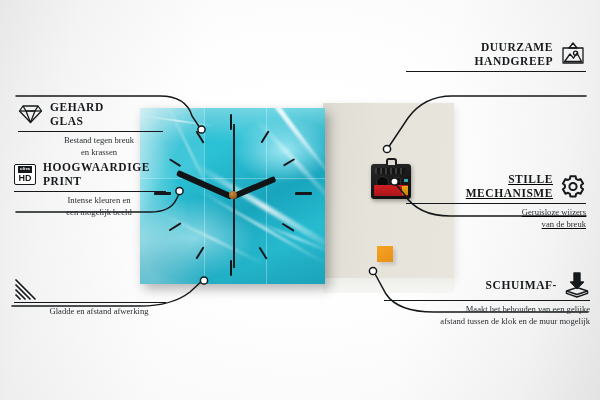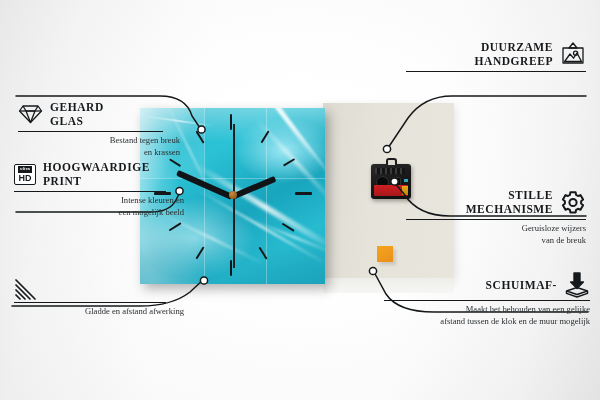--- a/index.html
+++ b/index.html
@@ -115,21 +115,21 @@
     font-weight:700; font-size:11.5px; letter-spacing:.55px;
     color:#16191b; line-height:1.26; text-transform:uppercase;
   }
   .feat-rule { height:1.4px; background:#15181a; margin-top:2px; }
   .feat-desc {
     font-family:"Liberation Serif", serif;
     font-size:8.6px; color:#2b2f32; line-height:1.38; margin-top:3px;
   }
   .left .feat-head { justify-content:flex-start; }
   .left .feat-title { text-align:left; }
-  .left .feat-desc { text-align:right; }
+  .left .feat-desc { text-align:center; }
   .right .feat-head { justify-content:flex-end; flex-direction:row; }
   .right .feat-title { text-align:right; }
   .right .feat-desc { text-align:right; }
 
   .ic { flex:0 0 auto; display:block; }
 
   
   .hdbadge { width:22px; height:21px; border:1.6px solid #16191b; border-radius:2px;
              display:flex; flex-direction:column; align-items:center; justify-content:center; background:#fff; }
   .hdbadge .u { font-family:"Liberation Sans", sans-serif; font-size:4.2px; font-weight:700;
@@ -290,21 +290,21 @@
         <path d="M13,1 L9,6 H17 Z"></path>
         <rect x="3" y="6" width="20" height="15"></rect>
         <path d="M4.6,19.5 L10,12 L13.5,16.2 L17,11 L21.5,19.5 Z" stroke-linecap="round"></path>
         <circle cx="15.6" cy="11.2" r="2.1"></circle>
       </g>
     </svg>
   </div>
   <div class="feat-rule" style="width:180px; margin-left:auto;"></div>
 </div>
 
-<div class="feat right" style="right:14px; top:188px; width:180px;">
+<div class="feat right" style="right:14px; top:172px; width:180px;text-decoration:underline;">
   <div class="feat-head">
     <div class="feat-title">
       <div>STILLE</div>
       <div>MECHANISME</div>
     </div>
     <svg class="ic" width="26" height="25" viewBox="0 0 26 25">
       <g fill="none" stroke="#16191b" stroke-width="2" stroke-linejoin="round" stroke-linecap="round">
         <path d="M10.4,2.3 h5.2 l.5,2.6 1.9,1.1 2.5-.9 2.6,4.5 -2,1.7 0,2.2 2,1.7 -2.6,4.5 -2.5-.9 -1.9,1.1 -.5,2.6 h-5.2 l-.5-2.6 -1.9-1.1 -2.5,.9 -2.6-4.5 2-1.7 0-2.2 -2-1.7 2.6-4.5 2.5,.9 1.9-1.1 Z"></path>
         <circle cx="13" cy="12.5" r="3.6"></circle>
       </g>

